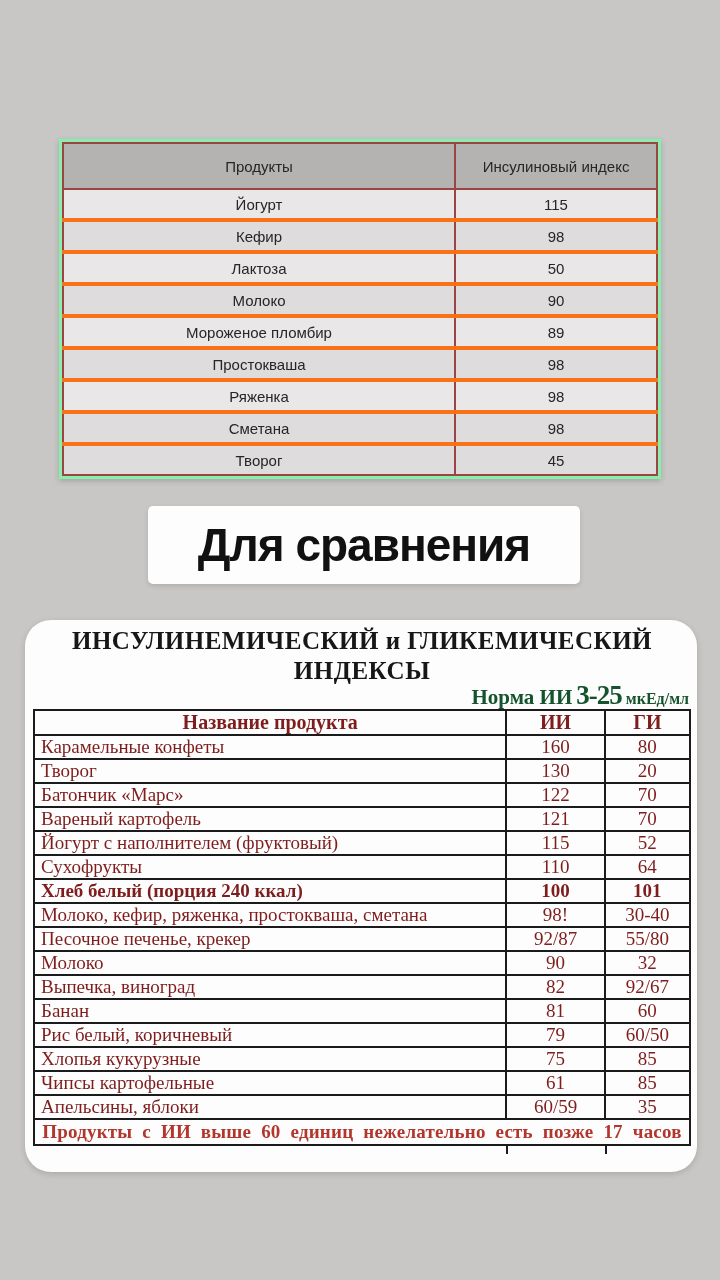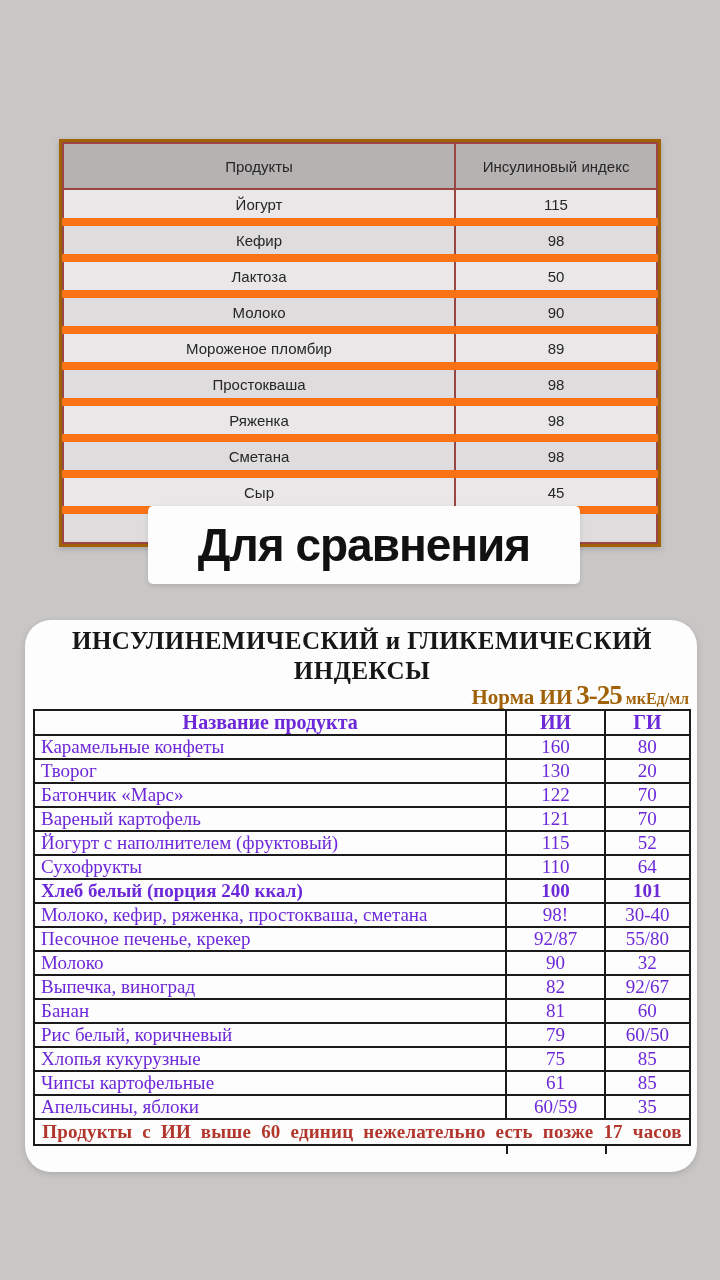--- a/index.html
+++ b/index.html
@@ -8,21 +8,21 @@
     background:#c9c6c6;
     position:relative;
     overflow:hidden;
     font-family:"Liberation Sans", sans-serif;
     -webkit-font-smoothing:antialiased;
   }
 
   
   .top-table-wrap{
     position:absolute;left:59px;top:139px;width:602px;
-    background:#a16207;
+    background:#86efac;
     padding:3px;
     box-sizing:border-box;
     box-shadow:0 2px 6px rgba(0,0,0,.18);
   }
   table.insulin{
     width:100%;
     border-collapse:collapse;
     border:2px solid #9a4543;
     table-layout:fixed;
   }
@@ -40,21 +40,21 @@
   }
   table.insulin th+th, table.insulin td+td{
     border-left:2px solid #9a4543;
     margin-top:28px;
   }
   table.insulin col.c-product{width:66%;}
   table.insulin col.c-index{width:34%;}
   table.insulin td{height:26px;}
   table.insulin tbody tr.alt-a td{background:#e9e7e7;}
   table.insulin tbody tr.alt-b td{background:#dedcdc;}
-  table.insulin tbody tr+tr td{border-top:8px solid #f97316;}
+  table.insulin tbody tr+tr td{border-top:4px solid #f97316;}
 
   
   .compare-label{
     position:absolute;left:148px;top:506px;width:432px;height:78px;
     background:#fdfdfd;
     border-radius:5px;
     display:flex;align-items:center;justify-content:center;
     box-shadow:0 2px 5px rgba(0,0,0,.12);
   }
   .compare-label span{
@@ -78,21 +78,21 @@
   .card-title{
     text-align:center;
     font-weight:700;
     color:#171717;
     font-size:25px;
     line-height:30px;
     letter-spacing:.5px;
   }
   .norm-line{
     text-align:right;
-    color:#a16207;
+    color:#14532d;
     font-weight:700;
     height:24px;
     line-height:22px;
     margin-top:-2px;
     padding-right:2px;
     white-space:nowrap;
   }
   .norm-prefix{font-size:21px;}
   .norm-value{font-size:27px;letter-spacing:-1px;}
   .norm-unit{font-size:16px;}
@@ -101,21 +101,21 @@
     width:100%;
     border-collapse:collapse;
     table-layout:fixed;
     margin-top:1px;
   }
   table.idx col.c-name{width:72%;}
   table.idx col.c-ii{width:15%;}
   table.idx col.c-gi{width:13%;}
   table.idx th, table.idx td{
     border:2px solid #1b1b1b;
-    color:#6d28d9;
+    color:#7f1d1d;
     font-size:19px;
     height:22px;
     padding:0;
     overflow:hidden;
     white-space:nowrap;
   }
   table.idx th{
     font-weight:700;
     font-size:20px;
     text-align:center;
@@ -179,24 +179,20 @@
           <td>Простокваша</td>
           <td>98</td>
         </tr>
         <tr class="alt-a">
           <td>Ряженка</td>
           <td>98</td>
         </tr>
         <tr class="alt-b">
           <td>Сметана</td>
           <td>98</td>
-        </tr>
-        <tr class="alt-a">
-          <td>Сыр</td>
-          <td>45</td>
         </tr>
         <tr class="alt-b">
           <td>Творог</td>
           <td>45</td>
         </tr>
       </tbody>
   </table>
 </div>
 
 <div class="compare-label">

